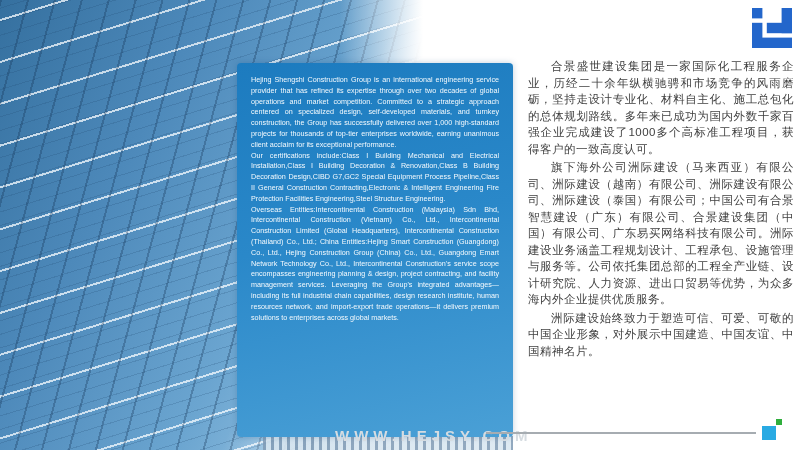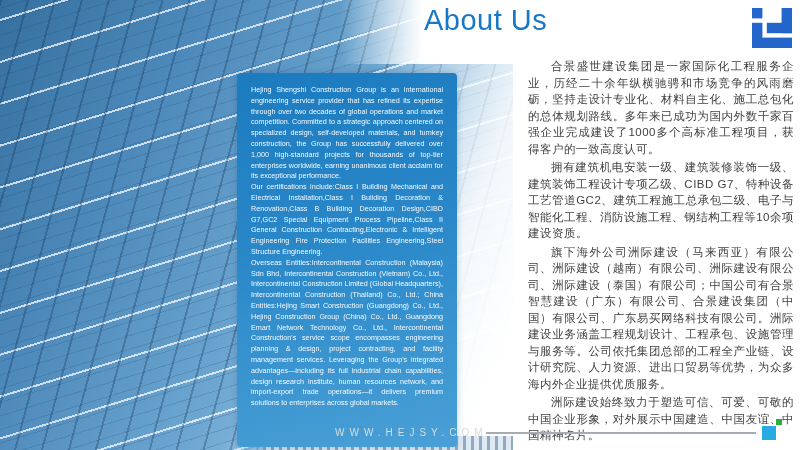--- a/index.html
+++ b/index.html
@@ -21,21 +21,21 @@
     position:absolute;left:340px;top:0;width:173px;height:64px;
     background:linear-gradient(to right, rgba(255,255,255,0), #ffffff 48%);
   }
   .photo-strip{
     position:absolute;left:263px;top:436px;width:250px;height:14px;
     background:repeating-linear-gradient(90deg,#7f9ab4 0 3px,#d8e6f0 3px 8px);
     opacity:.85;
   }
   
   .panel{
-    position:absolute;left:237px;top:73px;width:220px;height:374px;
+    position:absolute;left:237px;top:63px;width:276px;height:374px;
     border-radius:4px;box-sizing:border-box;padding:12px 14px;
     background:linear-gradient(168deg,#1c7bbf 0%,#2a88c9 45%,#4aa0d6 100%);
     box-shadow:0 0 6px rgba(20,70,120,.25);
     color:#f4fafe;font-size:7.2px;line-height:1.5;text-align:justify;
     overflow:hidden;
   }
   .panel p{margin:0;}
   
   .title{
     position:absolute;left:424px;top:4px;
@@ -49,21 +49,21 @@
   
   .cn-col{
     position:absolute;left:528px;top:58px;width:266px;
     font-size:11.5px;line-height:16.5px;letter-spacing:.5px;
     color:#3f3f3f;text-align:justify;
   }
   .cn-col p{margin:0 0 2px 0;text-indent:2em;}
   
   .watermark{
     position:absolute;left:335px;top:427px;
-    font-size:10px;letter-spacing:5px;color:#d6dce1;font-weight:normal;
+    font-size:15px;letter-spacing:5px;color:#d6dce1;font-weight:bold;
   }
   .footer-line{
     position:absolute;left:486px;top:432px;width:270px;height:2px;background:#a6acb1;
   }
   .sq-blue{position:absolute;left:762px;top:426px;width:14px;height:14px;background:#29aae3;}
   .sq-green{position:absolute;left:776px;top:419px;width:6px;height:6px;background:#2fae3c;}
 </style>
 </head>
 <body>
 
@@ -72,37 +72,35 @@
   <div class="photo"></div>
   <div class="sky-fade"></div>
   <div class="photo-strip"></div>
 
   <div class="panel">
     <p>Hejing Shengshi Construction Group is an international engineering service provider that has refined its expertise through over two decades of global operations and market competition. Committed to a strategic approach centered on specialized design, self-developed materials, and turnkey construction, the Group has successfully delivered over 1,000 high-standard projects for thousands of top-tier enterprises worldwide, earning unanimous client acclaim for its exceptional performance.</p>
     <p>Our certifications include:Class I Building Mechanical and Electrical Installation,Class I Building Decoration &amp; Renovation,Class B Building Decoration Design,CIBD G7,GC2 Special Equipment Process Pipeline,Class II General Construction Contracting,Electronic &amp; Intelligent Engineering Fire Protection Facilities Engineering,Steel Structure Engineering.</p>
     <p>Overseas Entities:Intercontinental Construction (Malaysia) Sdn Bhd, Intercontinental Construction (Vietnam) Co., Ltd., Intercontinental Construction Limited (Global Headquarters), Intercontinental Construction (Thailand) Co., Ltd.; China Entities:Hejing Smart Construction (Guangdong) Co., Ltd., Hejing Construction Group (China) Co., Ltd., Guangdong Emart Network Technology Co., Ltd., Intercontinental Construction's service scope encompasses engineering planning &amp; design, project contracting, and facility management services. Leveraging the Group's integrated advantages—including its full industrial chain capabilities, design research institute, human resources network, and import-export trade operations—it delivers premium solutions to enterprises across global markets.</p>
   </div>
 
-  <div class="title">About Us</div>
 
   <div class="logo">
     <svg width="40" height="40" viewBox="0 0 100 100" xmlns="http://www.w3.org/2000/svg">
       <g fill="#2366cb">
         <rect x="0" y="0" width="26" height="26"></rect>
         <rect x="0" y="37" width="26" height="63"></rect>
         <rect x="0" y="74" width="100" height="26"></rect>
         <rect x="74" y="0" width="26" height="63"></rect>
         <rect x="37" y="37" width="63" height="26"></rect>
       </g>
     </svg>
   </div>
 
   <div class="cn-col">
     <p>合景盛世建设集团是一家国际化工程服务企业，历经二十余年纵横驰骋和市场竞争的风雨磨砺，坚持走设计专业化、材料自主化、施工总包化的总体规划路线。多年来已成功为国内外数千家百强企业完成建设了1000多个高标准工程项目，获得客户的一致高度认可。</p>
-    <p>拥有建筑机电安装一级、建筑装修装饰一级、建筑装饰工程设计专项乙级、CIBD G7、特种设备工艺管道GC2、建筑工程施工总承包二级、电子与智能化工程、消防设施工程、钢结构工程等10余项建设资质。</p>
     <p>旗下海外公司洲际建设（马来西亚）有限公司、洲际建设（越南）有限公司、洲际建设有限公司、洲际建设（泰国）有限公司；中国公司有合景智慧建设（广东）有限公司、合景建设集团（中国）有限公司、广东易买网络科技有限公司。洲际建设业务涵盖工程规划设计、工程承包、设施管理与服务等。公司依托集团总部的工程全产业链、设计研究院、人力资源、进出口贸易等优势，为众多海内外企业提供优质服务。</p>
     <p>洲际建设始终致力于塑造可信、可爱、可敬的中国企业形象，对外展示中国建造、中国友谊、中国精神名片。</p>
   </div>
 
   <div class="watermark">WWW.HEJSY.COM</div>
   <div class="footer-line"></div>
   <div class="sq-blue"></div>
   <div class="sq-green"></div>
 
 </div>

